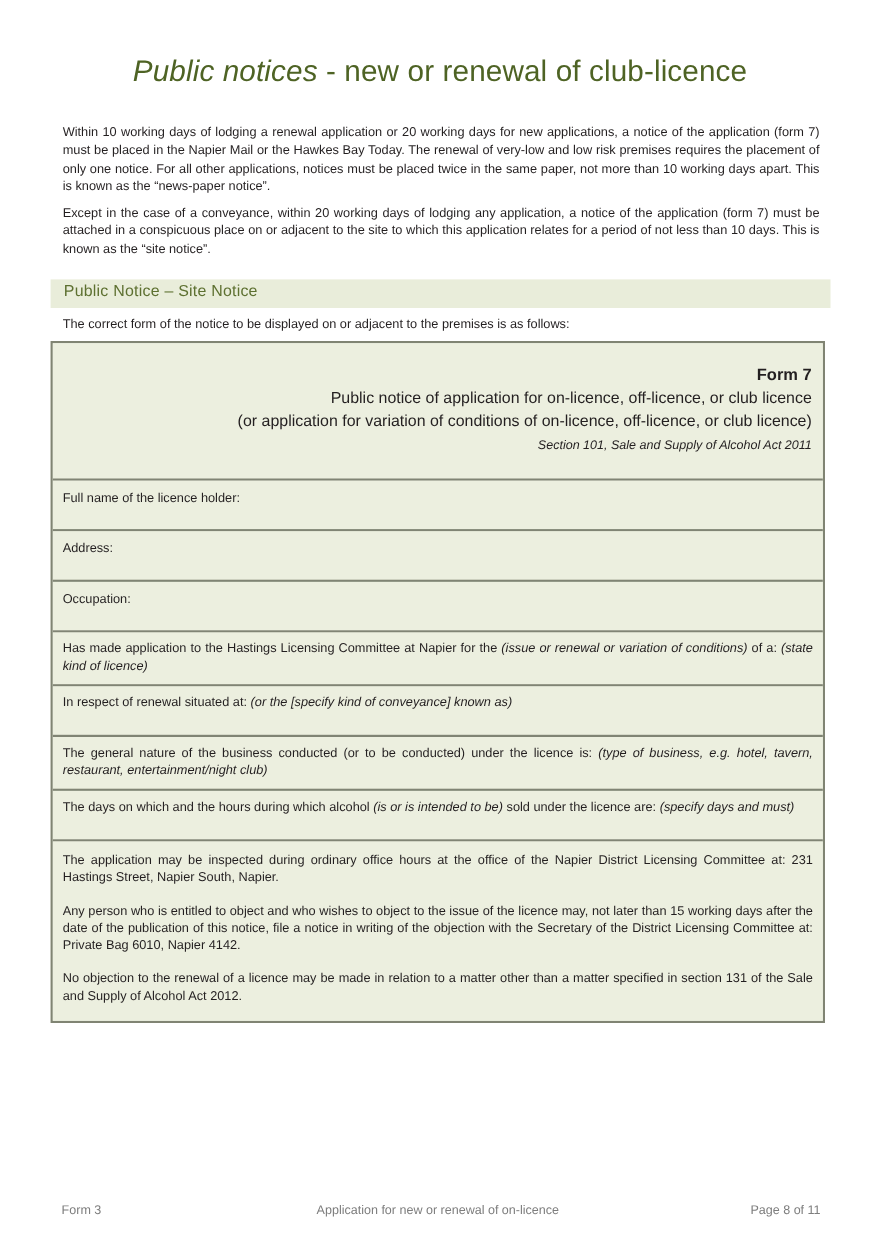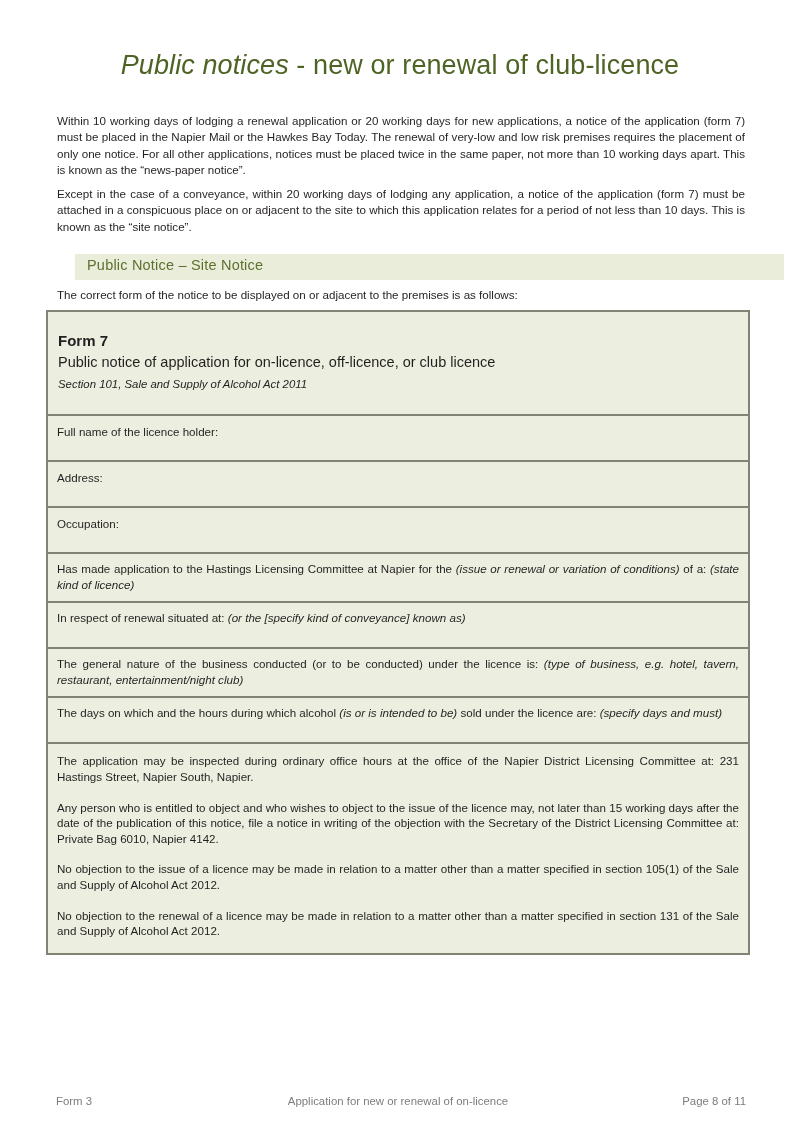--- a/index.html
+++ b/index.html
@@ -60,21 +60,20 @@
   #intro-2 { top: 186px; }
 
   
   .section-banner {
     position: absolute;
     left: 46px;
     top: 254px;
     width: 709px;
     height: 26px;
     background: #e9edda;
-    margin-left: 29px;
   }
   .section-banner .sb-text {
     position: absolute;
     left: 12px;
     top: 3px;
     font-size: 14.5px;
     color: #5d7030;
     letter-spacing: 0.2px;
     white-space: nowrap;
   }
@@ -105,21 +104,21 @@
     background: #ecefdf;
     box-sizing: border-box;
     padding: 7px 9px 9px 9px;
     font-size: 11.6px;
     line-height: 15.6px;
     color: #231f20;
   }
   .frow:last-child { border-bottom: none; }
 
   .fr-head {
-    text-align: left;
+    text-align: right;
     padding: 18px 10px 20px 10px;
   }
   .fr-head .h-form {
     font-size: 15px;
     font-weight: bold;
     color: #231f20;
     line-height: 22px;
   }
   .fr-head .h-l1,
   .fr-head .h-l2 {
@@ -179,20 +178,21 @@
     <span class="sb-text">Public Notice – Site Notice</span>
   </div>
 
   <div class="lead-line">The correct form of the notice to be displayed on or adjacent to the premises is as follows:</div>
 
   <div class="form-table">
 
     <div class="frow fr-head">
       <div class="h-form">Form 7</div>
       <div class="h-l1">Public notice of application for on-licence, off-licence, or club licence</div>
+      <div class="h-l2">(or application for variation of conditions of on-licence, off-licence, or club licence)</div>
       <div class="h-sec">Section 101, Sale and Supply of Alcohol Act 2011</div>
     </div>
 
     <div class="frow fr-short">
       <span>Full name of the licence holder:</span>
     </div>
 
     <div class="frow fr-short">
       <span>Address:</span>
     </div>
@@ -213,21 +213,20 @@
       <span>The general nature of the business conducted (or to be conducted) under the licence is: </span><em class="hint">(type of business, e.g. hotel, tavern, restaurant, entertainment/night club)</em>
     </div>
 
     <div class="frow fr-med fr-just">
       <span>The days on which and the hours during which alcohol </span><em class="hint">(is or is intended to be)</em><span> sold under the licence are: </span><em class="hint">(specify days and must)</em>
     </div>
 
     <div class="frow fr-tall">
       <p>The application may be inspected during ordinary office hours at the office of the Napier District Licensing Committee at: 231 Hastings Street, Napier South, Napier.</p>
       <p>Any person who is entitled to object and who wishes to object to the issue of the licence may, not later than 15 working days after the date of the publication of this notice, file a notice in writing of the objection with the Secretary of the District Licensing Committee at: Private Bag 6010, Napier 4142.</p>
-      <p>No objection to the issue of a licence may be made in relation to a matter other than a matter specified in section 105(1) of the Sale and Supply of Alcohol Act 2012.</p>
       <p>No objection to the renewal of a licence may be made in relation to a matter other than a matter specified in section 131 of the Sale and Supply of Alcohol Act 2012.</p>
     </div>
 
   </div>
 
   <div class="footer">
     <span class="f-center">Application for new or renewal of on-licence</span>
     <span class="f-left">Form 3</span>
     <span class="f-right">Page 8 of 11</span>
   </div>

